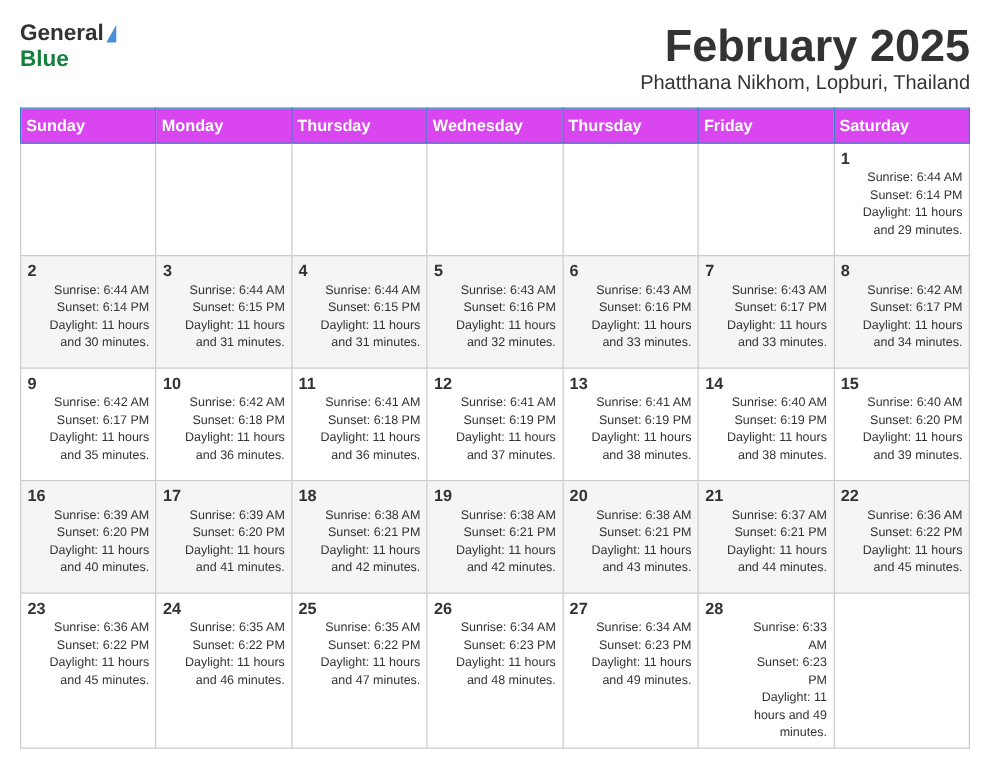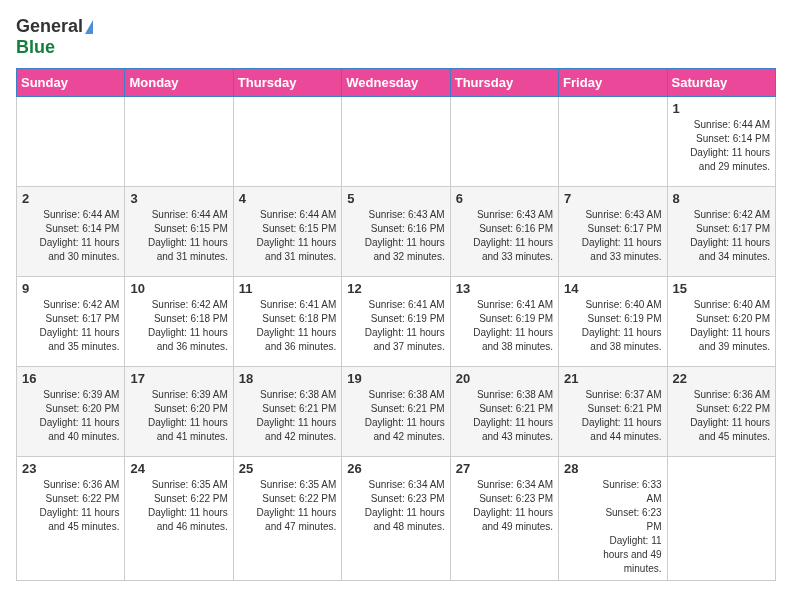--- a/index.html
+++ b/index.html
@@ -57,21 +57,21 @@
       font-size: 16px;
       color: #333;
       font-weight: normal;
     }
     .calendar-table {
       width: 100%;
       border-collapse: collapse;
       table-layout: fixed;
     }
     .calendar-table th {
-      background-color: #ec4899;
+      background-color: #d946ef;
       color: #fff;
       font-size: 13px;
       font-weight: bold;
       padding: 6px 4px;
       text-align: left;
       border: 1px solid #3a80c9;
     }
     .calendar-table td {
       border: 1px solid #ccc;
       vertical-align: top;
@@ -103,20 +103,24 @@
 </head>
 <body>
 
 <div class="header-section">
   <div class="logo">
     <div class="logo-row">
       <span class="logo-general">General</span>
       <span class="logo-icon"></span>
     </div>
     <span class="logo-blue">Blue</span>
+  </div>
+  <div class="title-section">
+    <div class="calendar-title">February 2025</div>
+    <div class="calendar-subtitle">Phatthana Nikhom, Lopburi, Thailand</div>
   </div>
 </div>
 
 <table class="calendar-table">
   <thead>
     <tr>
     <th>Sunday</th>
         <th>Monday</th>
         <th>Thursday</th>
         <th>Wednesday</th>

